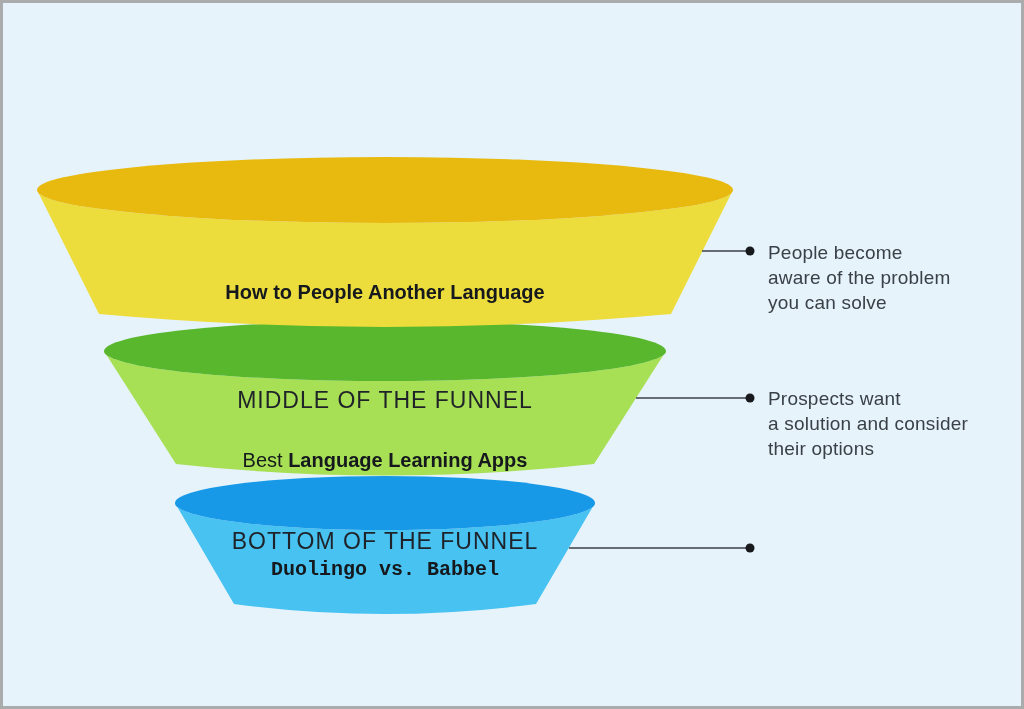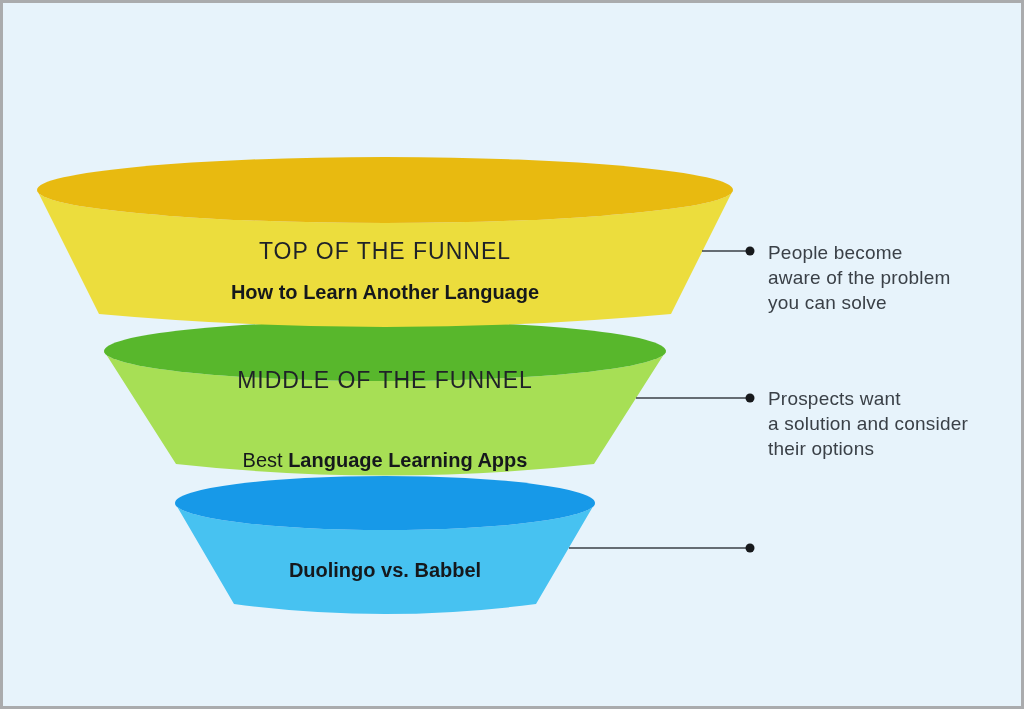--- a/index.html
+++ b/index.html
@@ -49,24 +49,24 @@
     width: 245px;
     font-size: 19px;
     line-height: 25px;
     letter-spacing: 0.2px;
     color: #3a4047;
     white-space: pre-line;
   }
   
   #title-top      { top: 235px; }
   #subtitle-top   { top: 277px; }
-  #title-middle   { top: 364px; }
+  #title-middle   { top: 384px; }
   #subtitle-middle{ top: 425px; margin-top: 20px; }
   #title-bottom   { top: 525px; }
-  #subtitle-bottom{ top: 555px; }
+  #subtitle-bottom{ top: 555px; font-family: Liberation Mono, monospace; }
   #annotation-top    { top: 237px; }
   #annotation-middle { top: 383px; }
   #annotation-bottom { top: 533px; }
 </style>
 </head>
 <body>
 
 <div class="frame">
 
   <svg class="funnel-svg" viewBox="0 0 1018 703">
@@ -91,26 +91,26 @@
       <circle cx="747" cy="248" r="4.5" fill="#17191c"></circle>
 
       <line x1="633" y1="395" x2="743" y2="395" stroke-width="1.6" stroke="#3a3f46"></line>
       <circle cx="747" cy="395" r="4.5" fill="#17191c"></circle>
 
       <line x1="566" y1="545" x2="743" y2="545" stroke-width="1.6" stroke="#3a3f46"></line>
       <circle cx="747" cy="545" r="4.5" fill="#17191c"></circle>
     </g>
   </svg>
 
-  <div class="tier-label tier-title" id="title-top">TOP OF THE FUNNEL</div>
-  <div class="tier-label tier-subtitle" id="subtitle-top"><span class="sub-regular"></span><span class="sub-bold">How to Learn Another Language</span></div>
+  <div class="tier-label tier-subtitle" id="subtitle-top"><span class="sub-regular"></span><span class="sub-bold">How to People Another Language</span></div>
 
   <div class="tier-label tier-title" id="title-middle">MIDDLE OF THE FUNNEL</div>
   <div class="tier-label tier-subtitle" id="subtitle-middle"><span class="sub-regular">Best </span><span class="sub-bold">Language Learning Apps</span></div>
 
+  <div class="tier-label tier-title" id="title-bottom">BOTTOM OF THE FUNNEL</div>
   <div class="tier-label tier-subtitle" id="subtitle-bottom"><span class="sub-regular"></span><span class="sub-bold">Duolingo vs. Babbel</span></div>
 
   <div class="annotation" id="annotation-middle">Prospects want
 a solution and consider
 their options</div>
   <div class="annotation" id="annotation-top">People become
 aware of the problem
 you can solve</div>
 
 </div>

